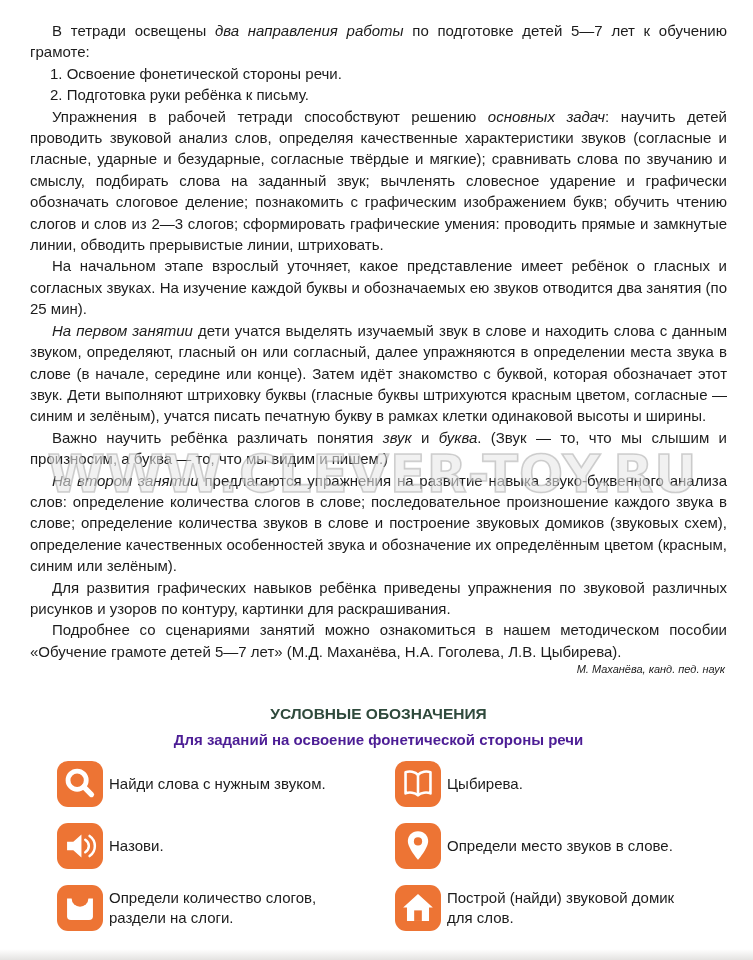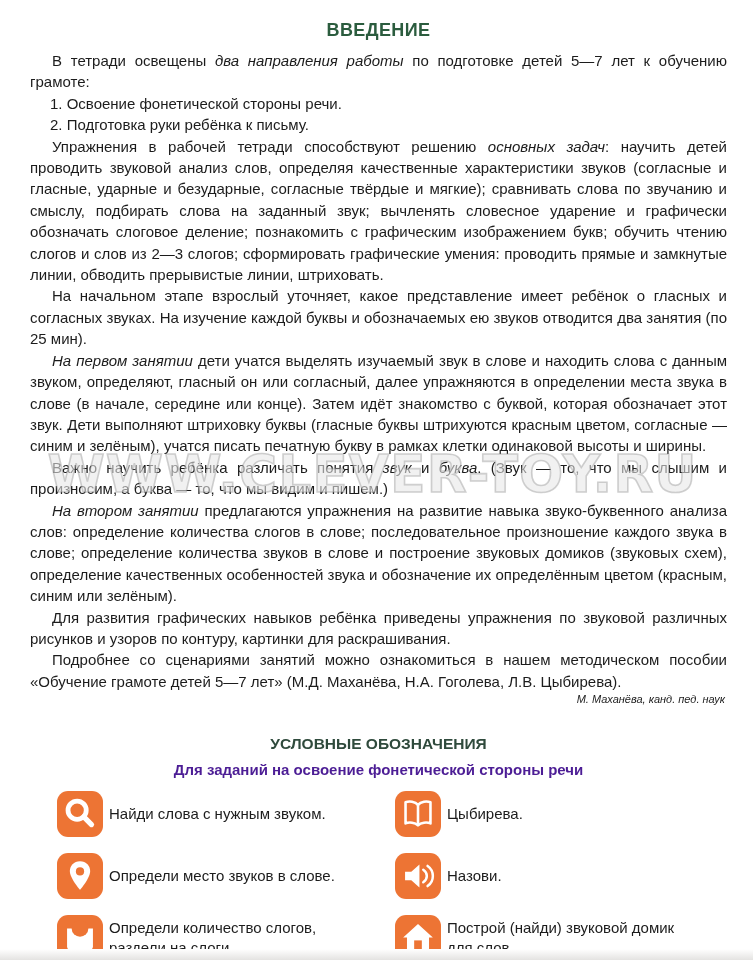--- a/index.html
+++ b/index.html
@@ -94,21 +94,20 @@
   .page-edge-bottom{
     position:absolute;left:0;right:0;bottom:0;height:11px;
     background:linear-gradient(#ffffff,#e4e3e1);
     z-index:2;
   }
 </style>
 </head>
 <body>
 
 <div class="page">
-  <h1 class="intro-title">ВВЕДЕНИЕ</h1>
 
   <div>
       <p class="para indent"><span>В тетради освещены </span><span class="bi">два направления работы</span><span> по подготовке детей 5—7 лет к обучению грамоте:</span></p>
       <p class="para list"><span>1. Освоение фонетической стороны речи.</span></p>
       <p class="para list"><span>2. Подготовка руки ребёнка к письму.</span></p>
       <p class="para indent"><span>Упражнения в рабочей тетради способствуют решению </span><span class="bi">основных задач</span><span>: научить детей проводить звуковой анализ слов, определяя качественные характеристики звуков (согласные и гласные, ударные и безударные, согласные твёрдые и мягкие); сравнивать слова по звучанию и смыслу, подбирать слова на заданный звук; вычленять словесное ударение и графически обозначать слоговое деление; познакомить с графическим изображением букв; обучить чтению слогов и слов из 2—3 слогов; сформировать графические умения: проводить прямые и замкнутые линии, обводить прерывистые линии, штриховать.</span></p>
       <p class="para indent"><span>На начальном этапе взрослый уточняет, какое представление имеет ребёнок о гласных и согласных звуках. На изучение каждой буквы и обозначаемых ею звуков отводится два занятия (по 25 мин).</span></p>
       <p class="para indent"><span class="bi">На первом занятии</span><span> дети учатся выделять изучаемый звук в слове и находить слова с данным звуком, определяют, гласный он или согласный, далее упражняются в определении места звука в слове (в начале, середине или конце). Затем идёт знакомство с буквой, которая обозначает этот звук. Дети выполняют штриховку буквы (гласные буквы штрихуются красным цветом, согласные — синим и зелёным), учатся писать печатную букву в рамках клетки одинаковой высоты и ширины.</span></p>
       <p class="para indent"><span>Важно научить ребёнка различать понятия </span><span class="bi">звук</span><span> и </span><span class="bi">буква</span><span>. (Звук — то, что мы слышим и произносим, а буква — то, что мы видим и пишем.)</span></p>
       <p class="para indent"><span class="bi">На втором занятии</span><span> предлагаются упражнения на развитие навыка звуко-буквенного анализа слов: определение количества слогов в слове; последовательное произношение каждого звука в слове; определение количества звуков в слове и построение звуковых домиков (звуковых схем), определение качественных особенностей звука и обозначение их определённым цветом (красным, синим или зелёным).</span></p>
@@ -136,35 +135,35 @@
           <svg viewBox="0 0 48 48" xmlns="http://www.w3.org/2000/svg">
             <path d="M24 14.5 C21 10.8 14.8 10.2 11 11.8 V33.8 C14.8 32.2 21 32.8 24 35.8 C27 32.8 33.2 32.2 37 33.8 V11.8 C33.2 10.2 27 10.8 24 14.5 Z" fill="none" stroke="#fff" stroke-width="2.7" stroke-linejoin="round"></path>
             <line x1="24" y1="14.5" x2="24" y2="35.2" stroke="#fff" stroke-width="2.7"></line>
           </svg>
         </div>
         <div class="legend-label">Цыбирева.</div>
       </div>
       <div class="legend-item">
         <div class="legend-icon" style="background: rgb(237, 116, 52); color: rgb(237, 116, 52);">
           <svg viewBox="0 0 48 48" xmlns="http://www.w3.org/2000/svg">
-            <path d="M24 8.5 c-6.5 0 -10.6 4.7 -10.6 10.3 0 7.6 10.6 19.7 10.6 19.7 s10.6 -12.1 10.6 -19.7 C34.6 13.2 30.5 8.5 24 8.5 Z" fill="#fff"></path>
-            <circle cx="24" cy="19.2" r="4.3" fill="currentColor"></circle>
-          </svg>
-        </div>
-        <div class="legend-label">Определи место звуков в слове.</div>
-      </div>
-      <div class="legend-item">
-        <div class="legend-icon" style="background: rgb(237, 116, 52); color: rgb(237, 116, 52);">
-          <svg viewBox="0 0 48 48" xmlns="http://www.w3.org/2000/svg">
             <path d="M10.5 19.5 h6.5 L25.5 12 v24 L17 28.5 h-6.5 Z" fill="#fff"></path>
             <path d="M29.5 17.5 c2.3 1.5 3.7 3.9 3.7 6.5 0 2.6 -1.4 5 -3.7 6.5" stroke="#fff" stroke-width="2.6" fill="none" stroke-linecap="round"></path>
             <path d="M34 13.5 c3.4 2.3 5.5 6 5.5 10.5 0 4.5 -2.1 8.2 -5.5 10.5" stroke="#fff" stroke-width="2.6" fill="none" stroke-linecap="round"></path>
           </svg>
         </div>
         <div class="legend-label">Назови.</div>
+      </div>
+      <div class="legend-item">
+        <div class="legend-icon" style="background: rgb(237, 116, 52); color: rgb(237, 116, 52);">
+          <svg viewBox="0 0 48 48" xmlns="http://www.w3.org/2000/svg">
+            <path d="M24 8.5 c-6.5 0 -10.6 4.7 -10.6 10.3 0 7.6 10.6 19.7 10.6 19.7 s10.6 -12.1 10.6 -19.7 C34.6 13.2 30.5 8.5 24 8.5 Z" fill="#fff"></path>
+            <circle cx="24" cy="19.2" r="4.3" fill="currentColor"></circle>
+          </svg>
+        </div>
+        <div class="legend-label">Определи место звуков в слове.</div>
       </div>
       <div class="legend-item">
         <div class="legend-icon" style="background: rgb(237, 116, 52); color: rgb(237, 116, 52);">
           <svg viewBox="0 0 48 48" xmlns="http://www.w3.org/2000/svg">
             <path d="M10.5 14 h27 v18.5 a4 4 0 0 1 -4 4 h-19 a4 4 0 0 1 -4 -4 Z" fill="#fff"></path>
             <circle cx="24" cy="14" r="8.7" fill="currentColor"></circle>
           </svg>
         </div>
         <div class="legend-label">Определи количество слогов,
 раздели на слоги.</div>

